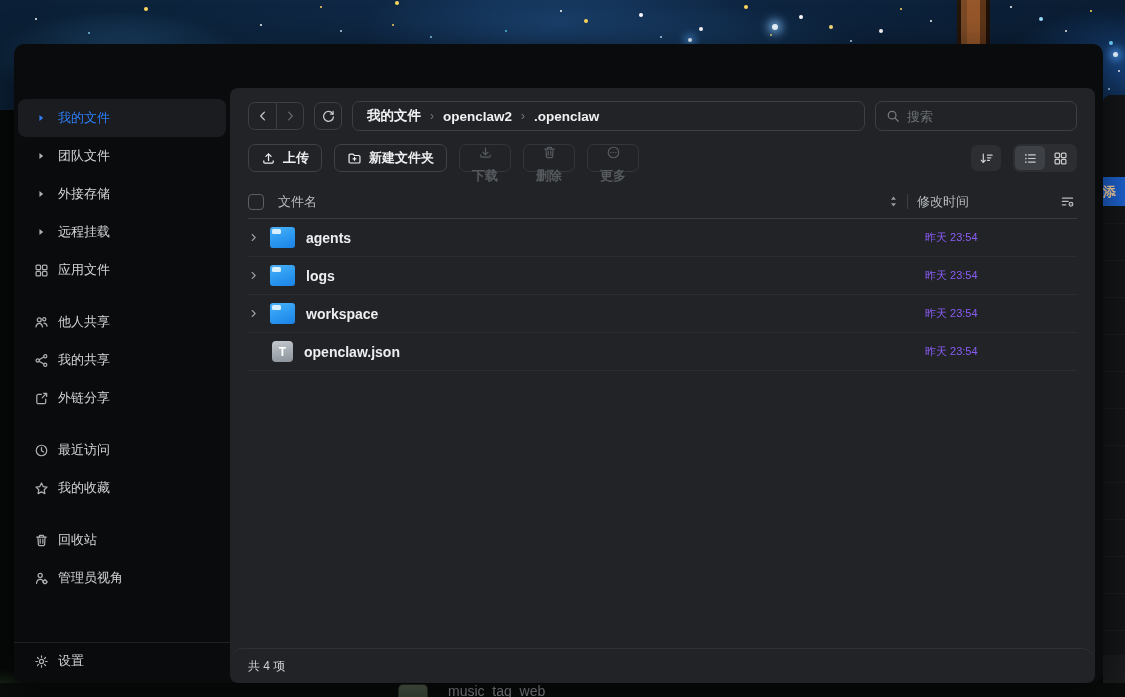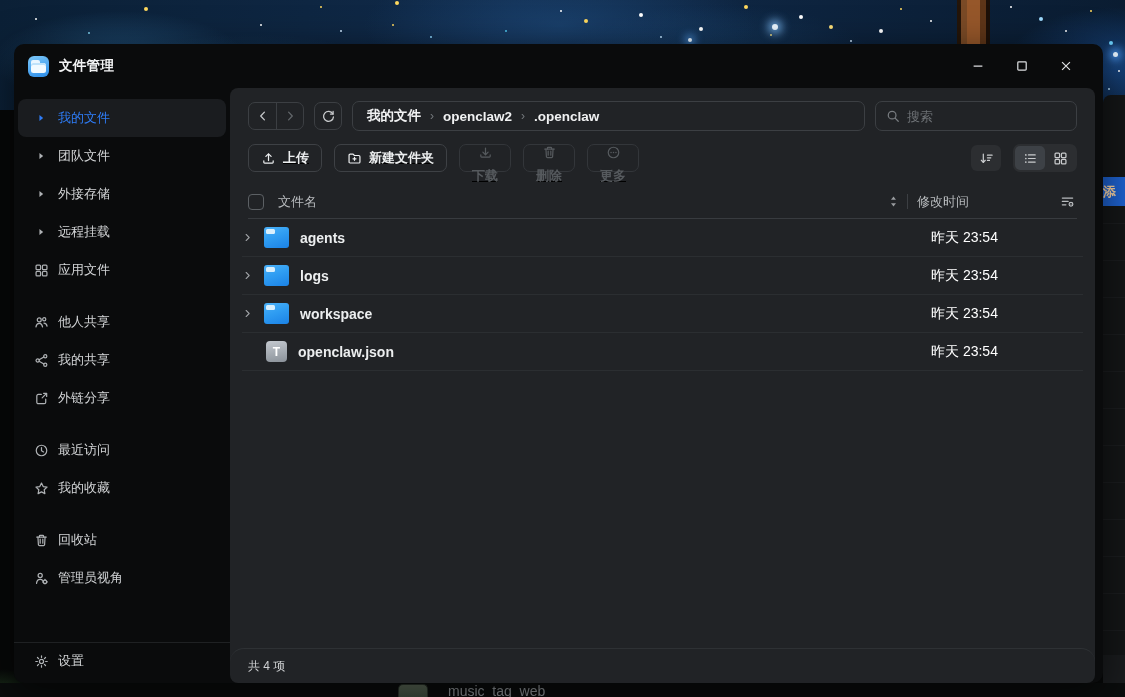--- a/index.html
+++ b/index.html
@@ -85,21 +85,21 @@
   .crumbbar { flex:1; height:30px; border:1px solid #3c3f43; border-radius:7px; display:flex; align-items:center;
     padding:0 14px; gap:9px; min-width:0; }
   .crumb { color:#f0f1f2; font-size:13.5px; font-weight:700; cursor:pointer; white-space:nowrap; }
   .crumb-sep { color:#74787c; font-size:12px; }
   .searchbox { width:202px; height:30px; border:1px solid #3c3f43; border-radius:7px; display:flex; align-items:center;
     padding:0 10px; gap:7px; flex:0 0 auto; color:#787c80; }
   .searchbox input { background:transparent; border:none; outline:none; color:#86efac; font-size:13px; width:100%;
     font-family:Liberation Sans, sans-serif; }
   .searchbox input::placeholder { color:#6e7276; }
 
-  .toolrow { display:flex; align-items:flex-start; padding:13px 18px 0;text-decoration:underline; }
+  .toolrow { display:flex; align-items:flex-start; padding:13px 18px 0; }
   .tool-left { display:flex; gap:12px; }
   .tbtn { height:28px; border:1px solid #3e4145; border-radius:7px; display:flex; align-items:center; gap:7px;
     padding:0 12px; color:#eceeef; font-size:13px; font-weight:700; cursor:pointer; background:transparent; }
   .tbtn.disabled { color:#565a5e; border-color:#33363a;flex-direction:column; }
   .tool-right { margin-left:auto; display:flex; align-items:center; gap:12px; }
   .mini-btn { width:30px; height:26px; border-radius:6px; background:#2c2e31; display:flex; align-items:center;
     justify-content:center; color:#c9cbcd; cursor:pointer; }
   .seg { height:28px; border-radius:7px; background:#2c2e31; display:flex; align-items:center; padding:2px; }
   .seg .cell { width:30px; height:24px; border-radius:5px; display:flex; align-items:center; justify-content:center;
     color:#c9cbcd; cursor:pointer; }
@@ -108,31 +108,31 @@
   .thead { display:flex; align-items:center; height:34px; margin:13px 18px 0; border-bottom:1px solid #383b3f;
     color:#b8bbbe; font-size:13px; }
   .checkbox { width:16px; height:16px; border:1.5px solid #5c6064; border-radius:4px; cursor:pointer; flex:0 0 auto; }
   .thead .name-h { margin-left:14px; }
   .thead .spacer { flex:1; }
   .updown { color:#9a9da0; margin-right:8px; cursor:pointer; display:flex; }
   .col-div { width:1px; height:15px; background:#3c3f43; }
   .time-col-h { width:152px; padding-left:9px; flex:0 0 auto; }
   .cols-btn { color:#b8bbbe; cursor:pointer; display:flex; padding-right:2px; }
 
-  .rows { flex:1; overflow:hidden; padding:0 12px; }
+  .rows { flex:1; overflow:hidden; padding:0 18px; }
   .frow { display:flex; align-items:center; height:38px; border-bottom:1px solid #2b2e31; cursor:pointer; }
   .frow .expander { width:22px; color:#a2a5a8; display:flex; align-items:center; flex:0 0 auto; }
   .ficon { width:25px; height:21px; position:relative; margin-right:11px; flex:0 0 auto; }
   .ficon.folder { border-radius:3px; background:linear-gradient(160deg,#4cb1f7 0%, #2f9df2 45%, #1b82e6 100%); }
   .ficon.folder::before { content:""; position:absolute; left:1.5px; top:1.5px; width:9px; height:5px; border-radius:1.5px; background:#d8effd; }
   .ficon.file { width:21px; height:21px; margin-left:2px; border-radius:4px;
     background:linear-gradient(170deg,#c3c8ce,#8b929a); display:flex; align-items:center; justify-content:center;
     color:#fff; font-size:12px; font-weight:700; }
   .fname { color:#eceeef; font-size:14px; font-weight:700; flex:1; min-width:0; }
-  .ftime { width:161px; padding-left:9px; color:#ffffff; font-size:14px; flex:0 0 auto; }
+  .ftime { width:161px; padding-left:9px; color:#8b5cf6; font-size:11px; flex:0 0 auto; }
 
   .statusbar { height:35px; border-top:1px solid #2e3134; display:flex; align-items:center; padding:0 18px;
     color:#cfd1d3; font-size:12px; flex:0 0 auto;border-radius:14px; }
 
   svg { display:block; }
 </style>
 </head>
 <body>
 
 <div class="desktop">
@@ -152,41 +152,20 @@
   </div>
   <div class="foliage"></div>
   <div class="behind-bottom"></div>
   <div class="shortcut">
     <div class="ico"></div>
     <div class="lbl">music_tag_web</div>
   </div>
 </div>
 
 <div class="window">
-  <div class="titlebar">
-    <div class="app-logo"></div>
-    <div class="app-title">文件管理</div>
-    <div class="win-controls">
-      <div class="win-btn">
-        <svg width="14" height="14" viewBox="0 0 16 16">
-            <path d="M3 8.2h10" stroke="currentColor" stroke-width="1.4" fill="none"></path>
-          </svg>
-      </div>
-      <div class="win-btn">
-        <svg width="14" height="14" viewBox="0 0 16 16">
-            <rect x="3.2" y="3.2" width="9.6" height="9.6" rx="1" stroke="currentColor" stroke-width="1.4" fill="none"></rect>
-          </svg>
-      </div>
-      <div class="win-btn">
-        <svg width="14" height="14" viewBox="0 0 16 16">
-            <path d="M3.5 3.5l9 9M12.5 3.5l-9 9" stroke="currentColor" stroke-width="1.4" fill="none"></path>
-          </svg>
-      </div>
-    </div>
-  </div>
 
   <aside class="sidebar">
     <div id="sidebar-groups">
         <div class="side-group">
           <div class="side-item active">
             <span class="ic">
               <svg width="10" height="10" viewBox="0 0 16 16">
                 <path d="M5.5 3.2l6 4.8-6 4.8z" fill="currentColor"></path>
               </svg>
             </span>

